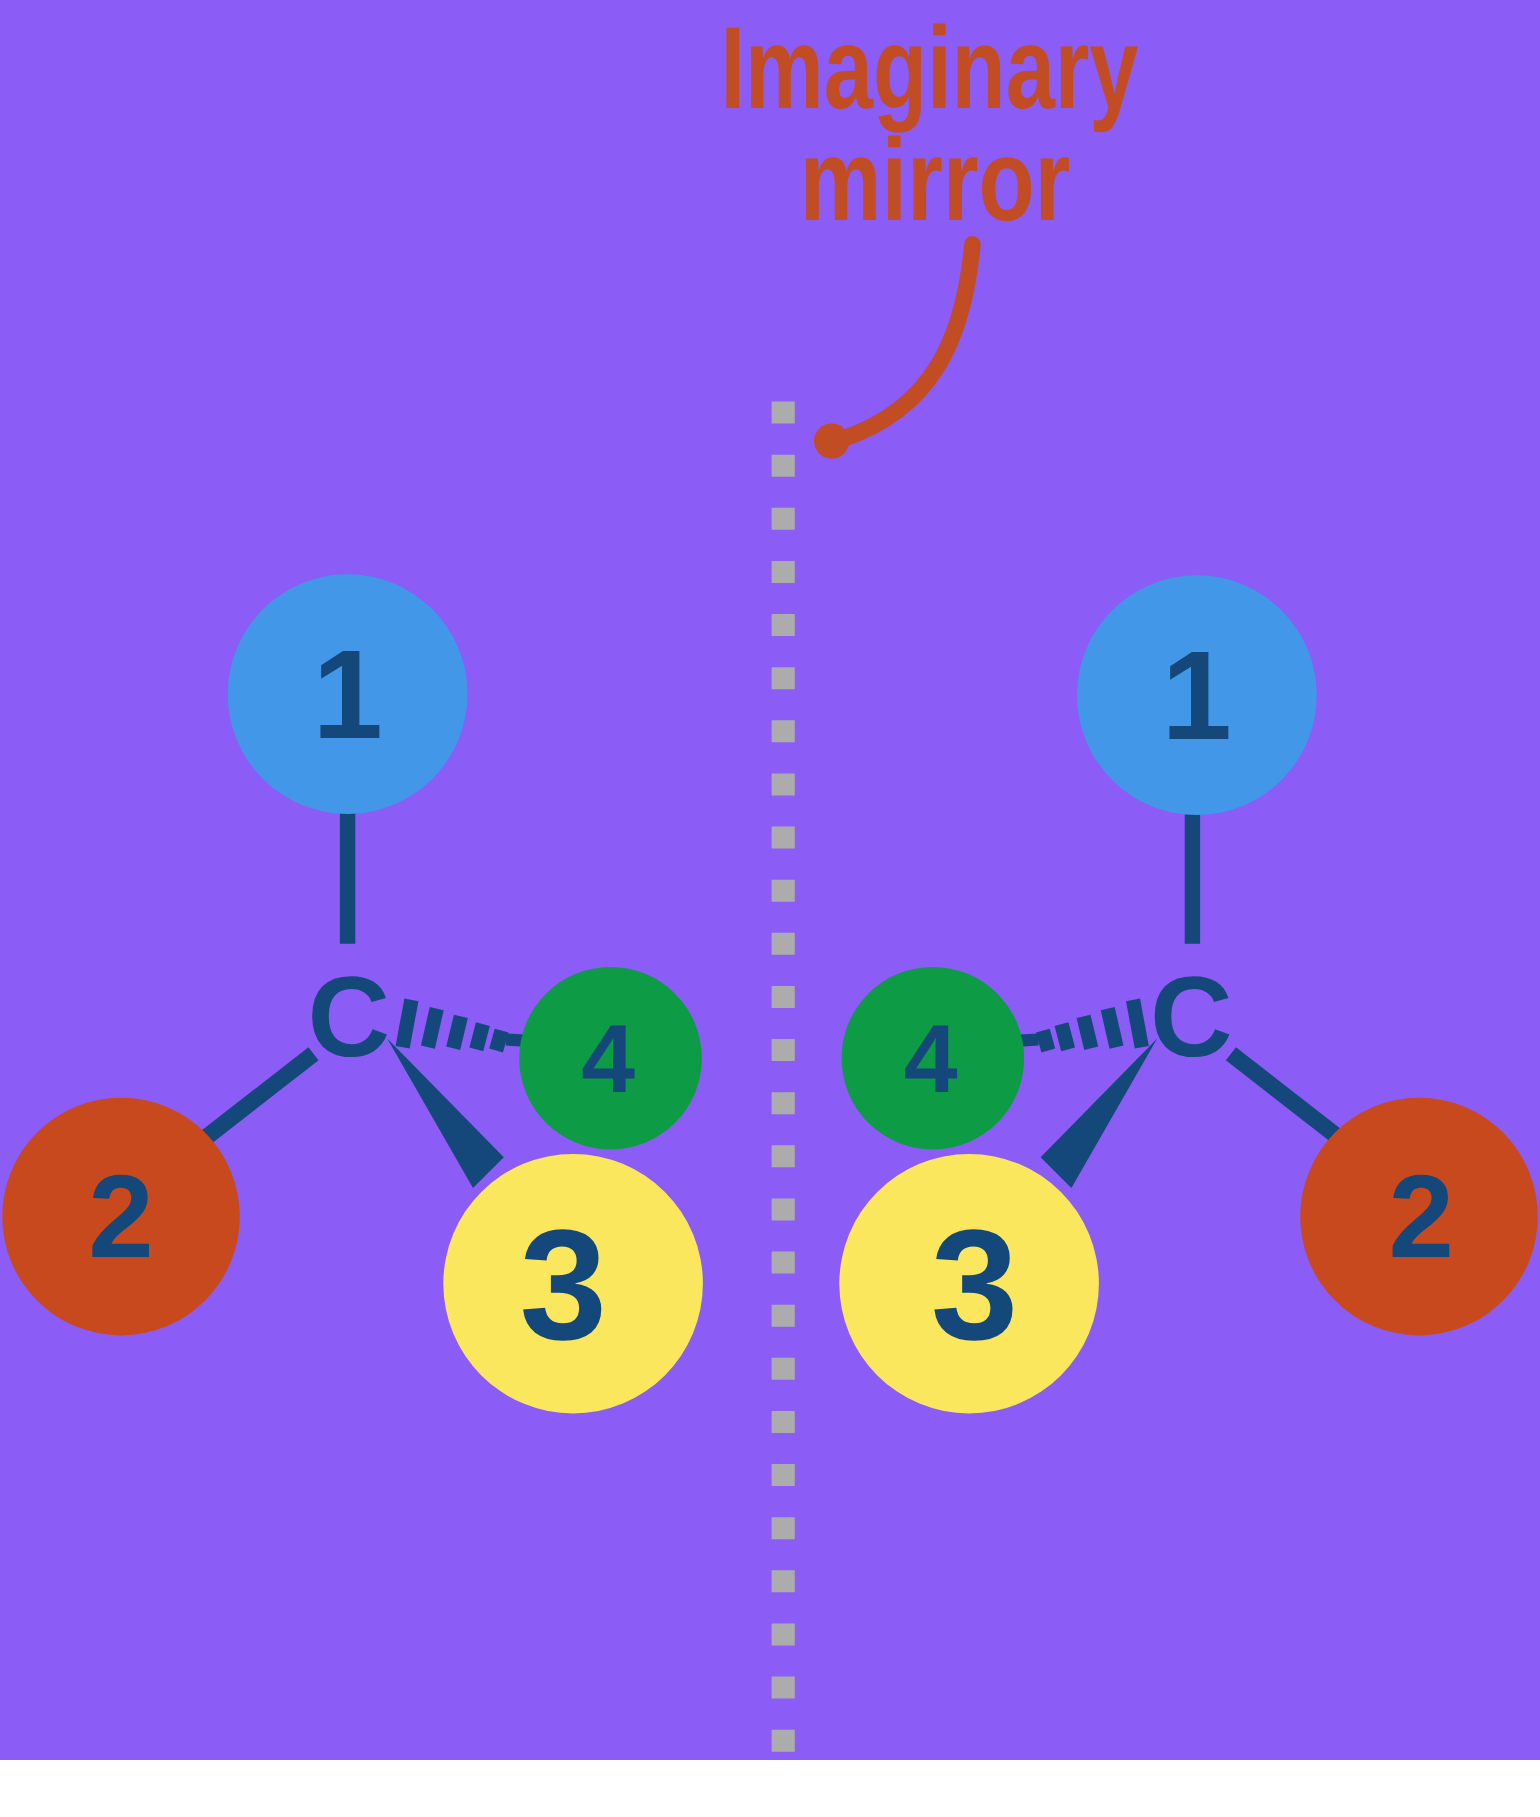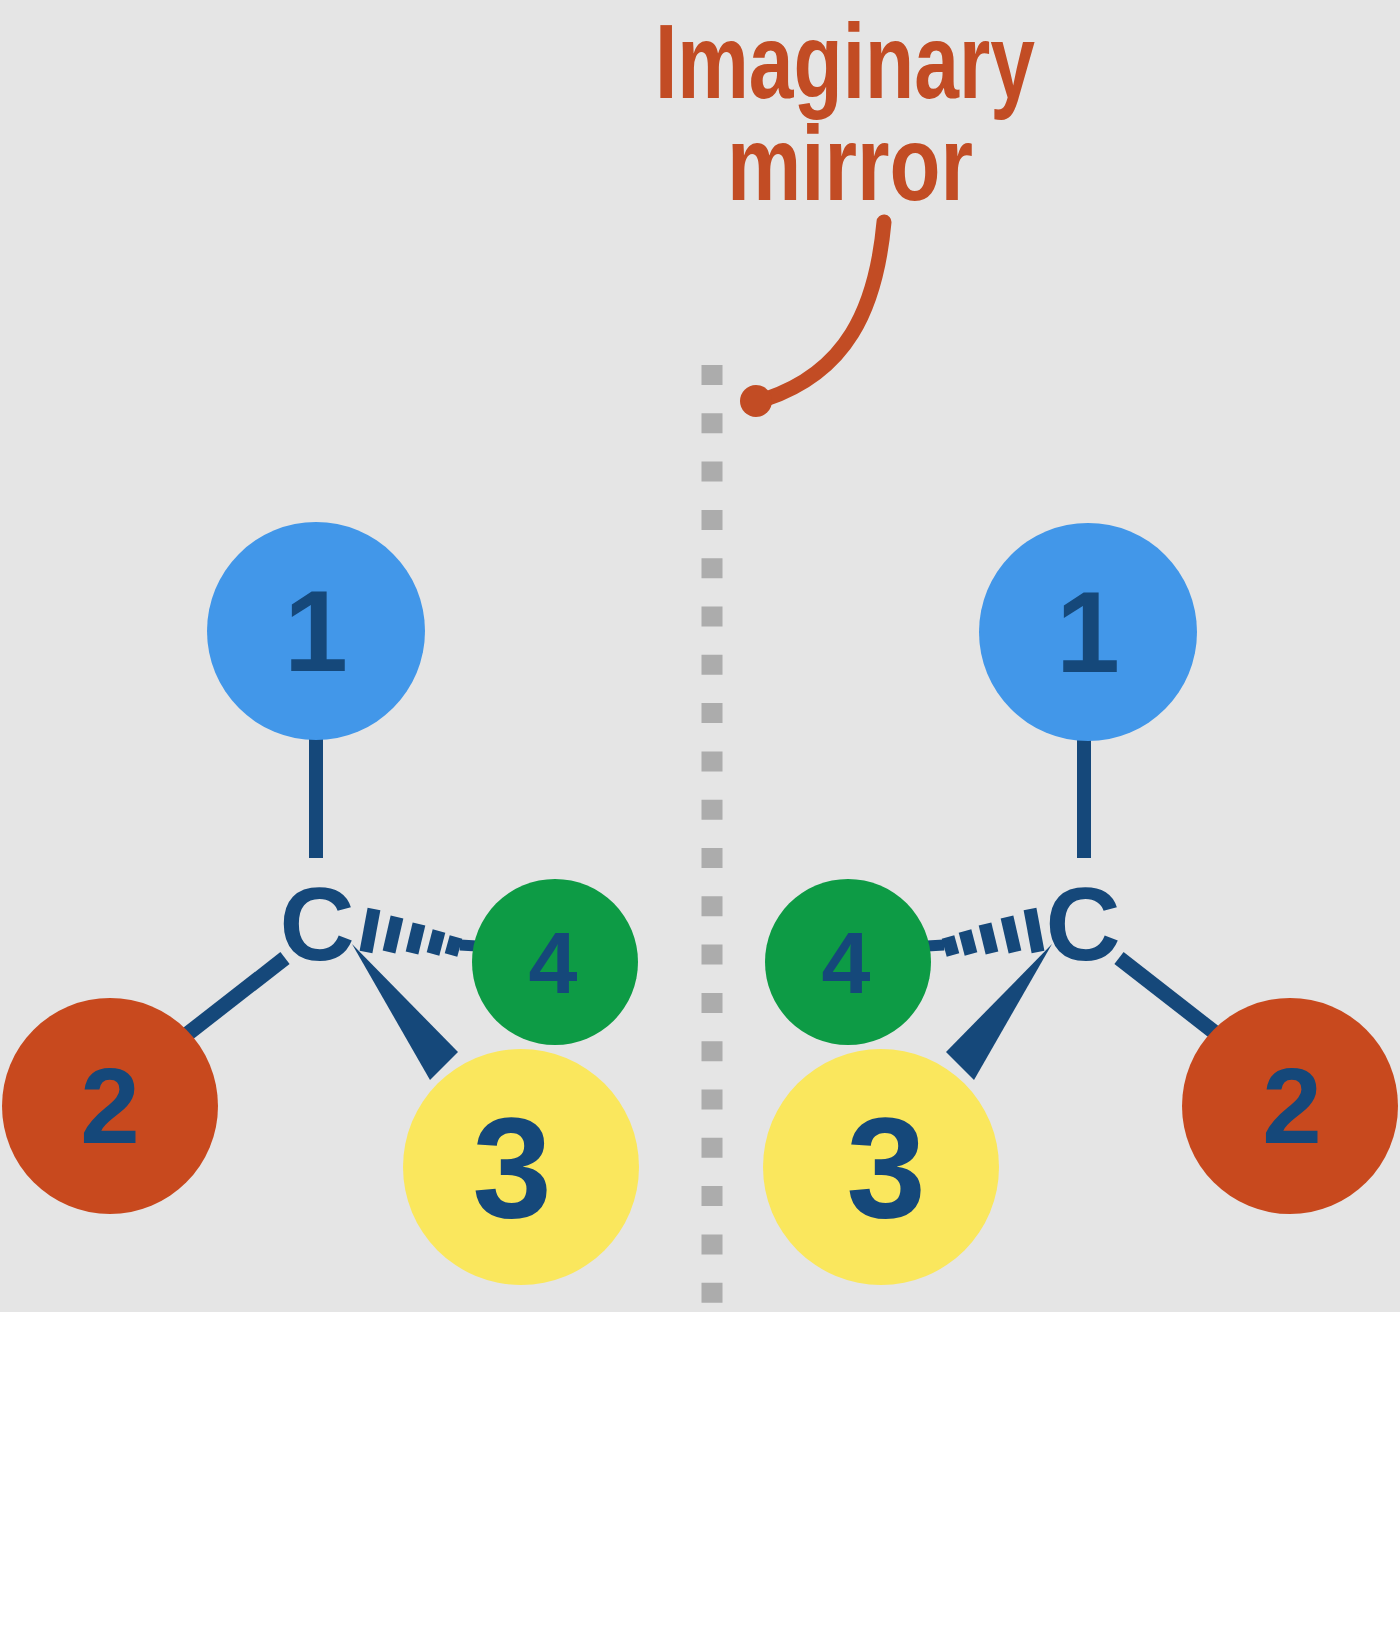--- a/index.html
+++ b/index.html
@@ -1,16 +1,16 @@
 <!DOCTYPE html>
 <html style="--annotation-orange: #C24C24; --red-orange: #C8491E; --navy: #15487A; --blue: #4297E9; --green: #0D9B45; --yellow: #FAE75D; --mirror-gray: #ACACAC;"><head>
 <meta charset="utf-8">
 <style>
   html,body{margin:0;padding:0;background:#ffffff;}
-  .stage{width:1400px;height:1312px;position:relative;background:#e5e5e5;
+  .stage{width:1400px;height:1600px;position:relative;background:#8b5cf6;
          font-family:"Liberation Sans", sans-serif;}
   svg{display:block;}
 
   
   .annot{font-family:"Liberation Sans", sans-serif;
          font-weight:bold;
          fill:var(--annotation-orange);
          font-size:106px;}
 
   

